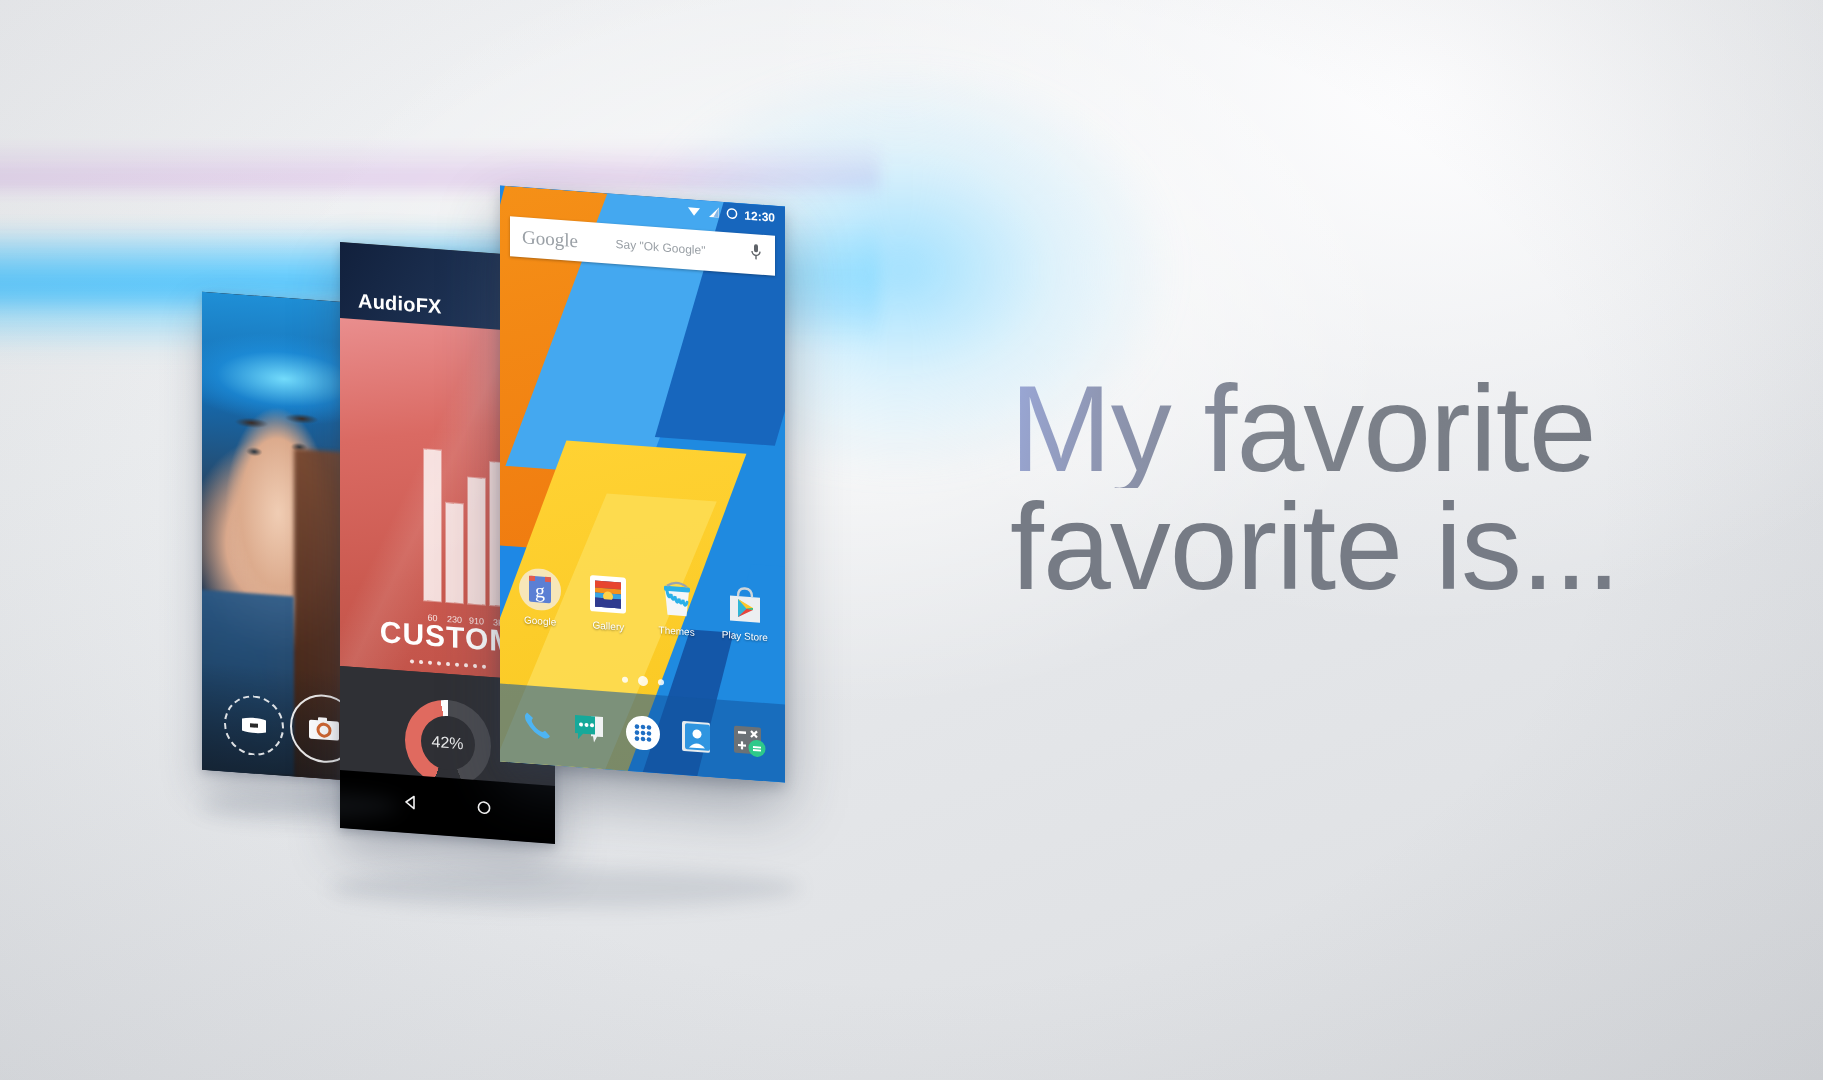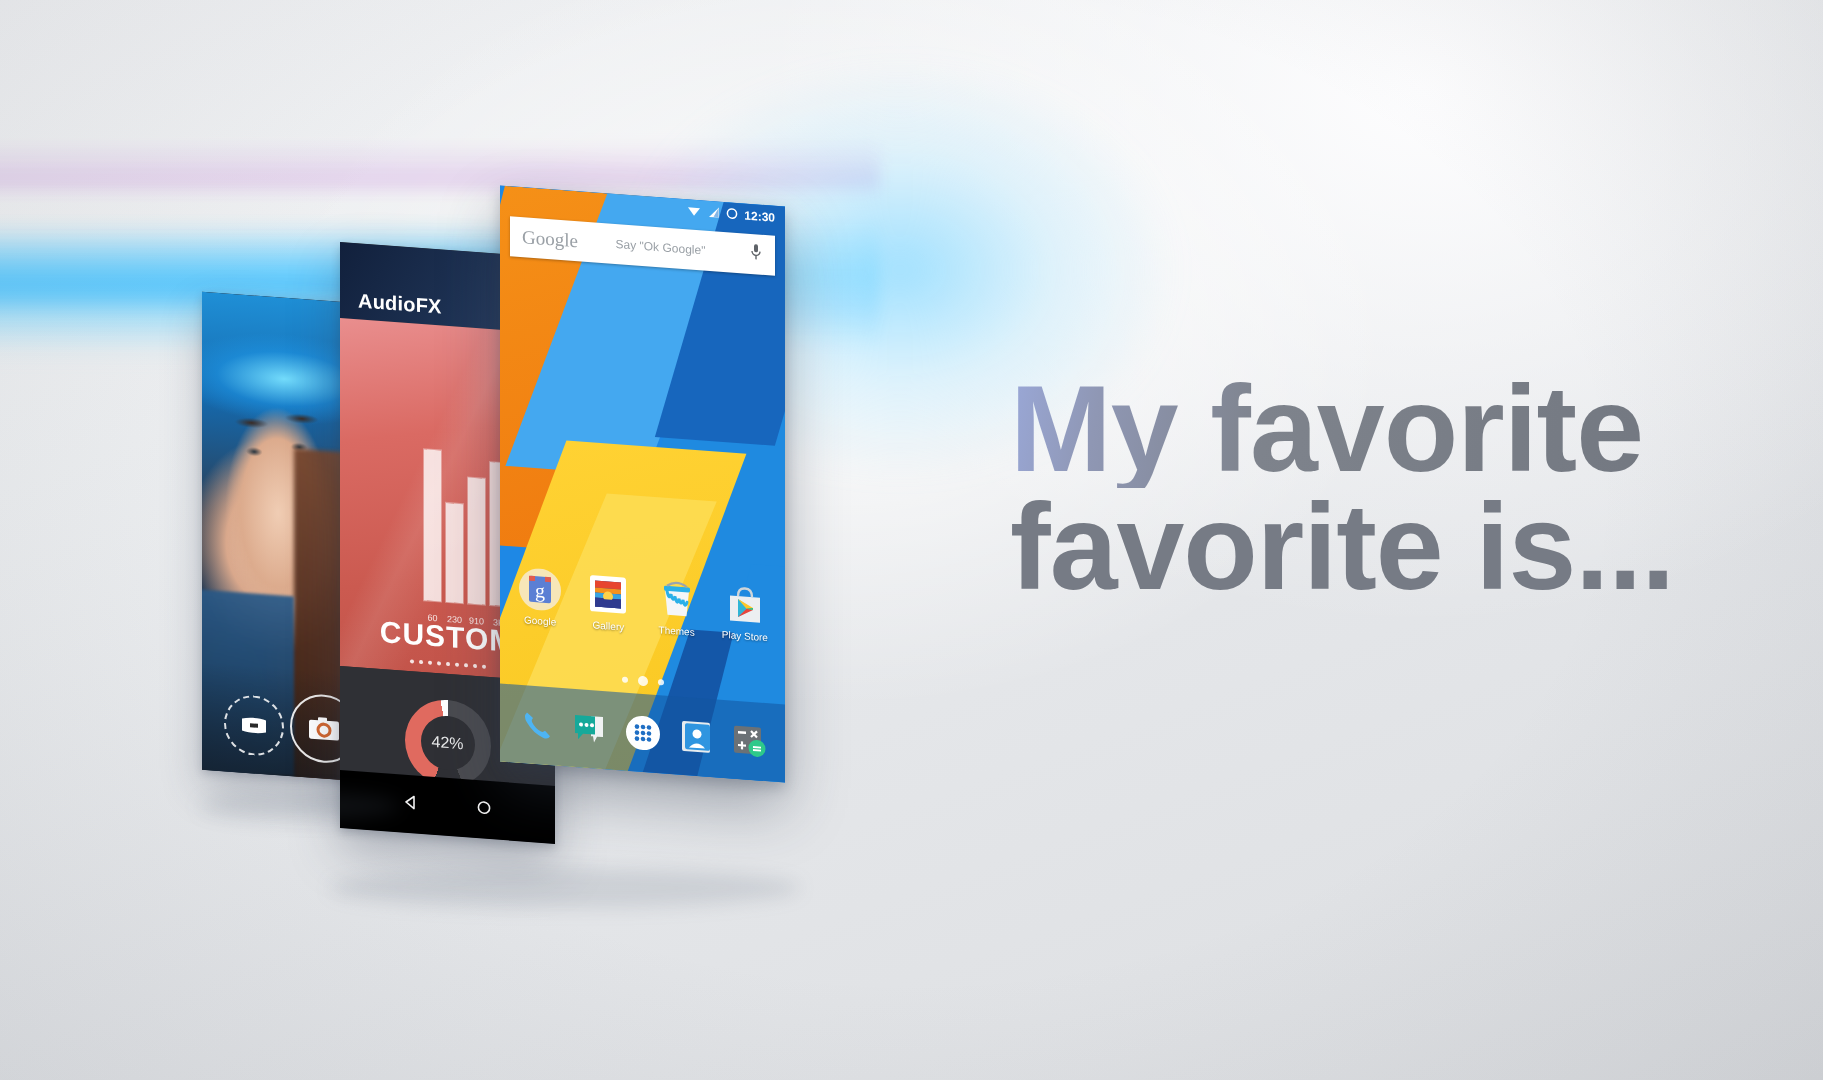--- a/index.html
+++ b/index.html
@@ -138,21 +138,21 @@
   #hs-pages{position:absolute;left:0;right:0;top:480px;display:flex;justify-content:center;align-items:center;gap:10px;}
   .pg{width:6px;height:6px;border-radius:50%;background:rgba(255,255,255,.85);}
   .pg.on{width:10px;height:10px;}
   #hs-dock{position:absolute;left:0;right:0;bottom:0;height:78px;background:rgba(18,86,160,.55);
     display:flex;align-items:center;justify-content:space-around;padding:0 10px;box-sizing:border-box;}
   .dock-ic{width:44px;height:44px;position:relative;}
 
   
   #copy{position:absolute;left:1000px;top:0;width:823px;height:1080px;}
   #headline{position:absolute;left:10px;top:370px;width:760px;
-    font-size:122px;line-height:.97;font-weight:700;letter-spacing:-1px;color:#7e838c;}
+    font-size:122px;line-height:.97;font-weight:400;letter-spacing:-1px;color:#7e838c;}
   #headline .l1{display:block;
     background:linear-gradient(100deg,#9aa8d8 0%, #8f97b4 12%, #7e838c 34%, #70757e 100%);
     -webkit-background-clip:text;background-clip:text;color:transparent;}
   #headline .l2{display:block;color:#767b85;}
   #hashtag{position:absolute;left:14px;top:826px;font-size:42px;font-weight:bold;color:#7b8088;letter-spacing:.2px;}
 
   
   .refl{position:absolute;border-radius:50%;filter:blur(9px);background:rgba(90,100,120,.16);}
 </style>
 </head>

